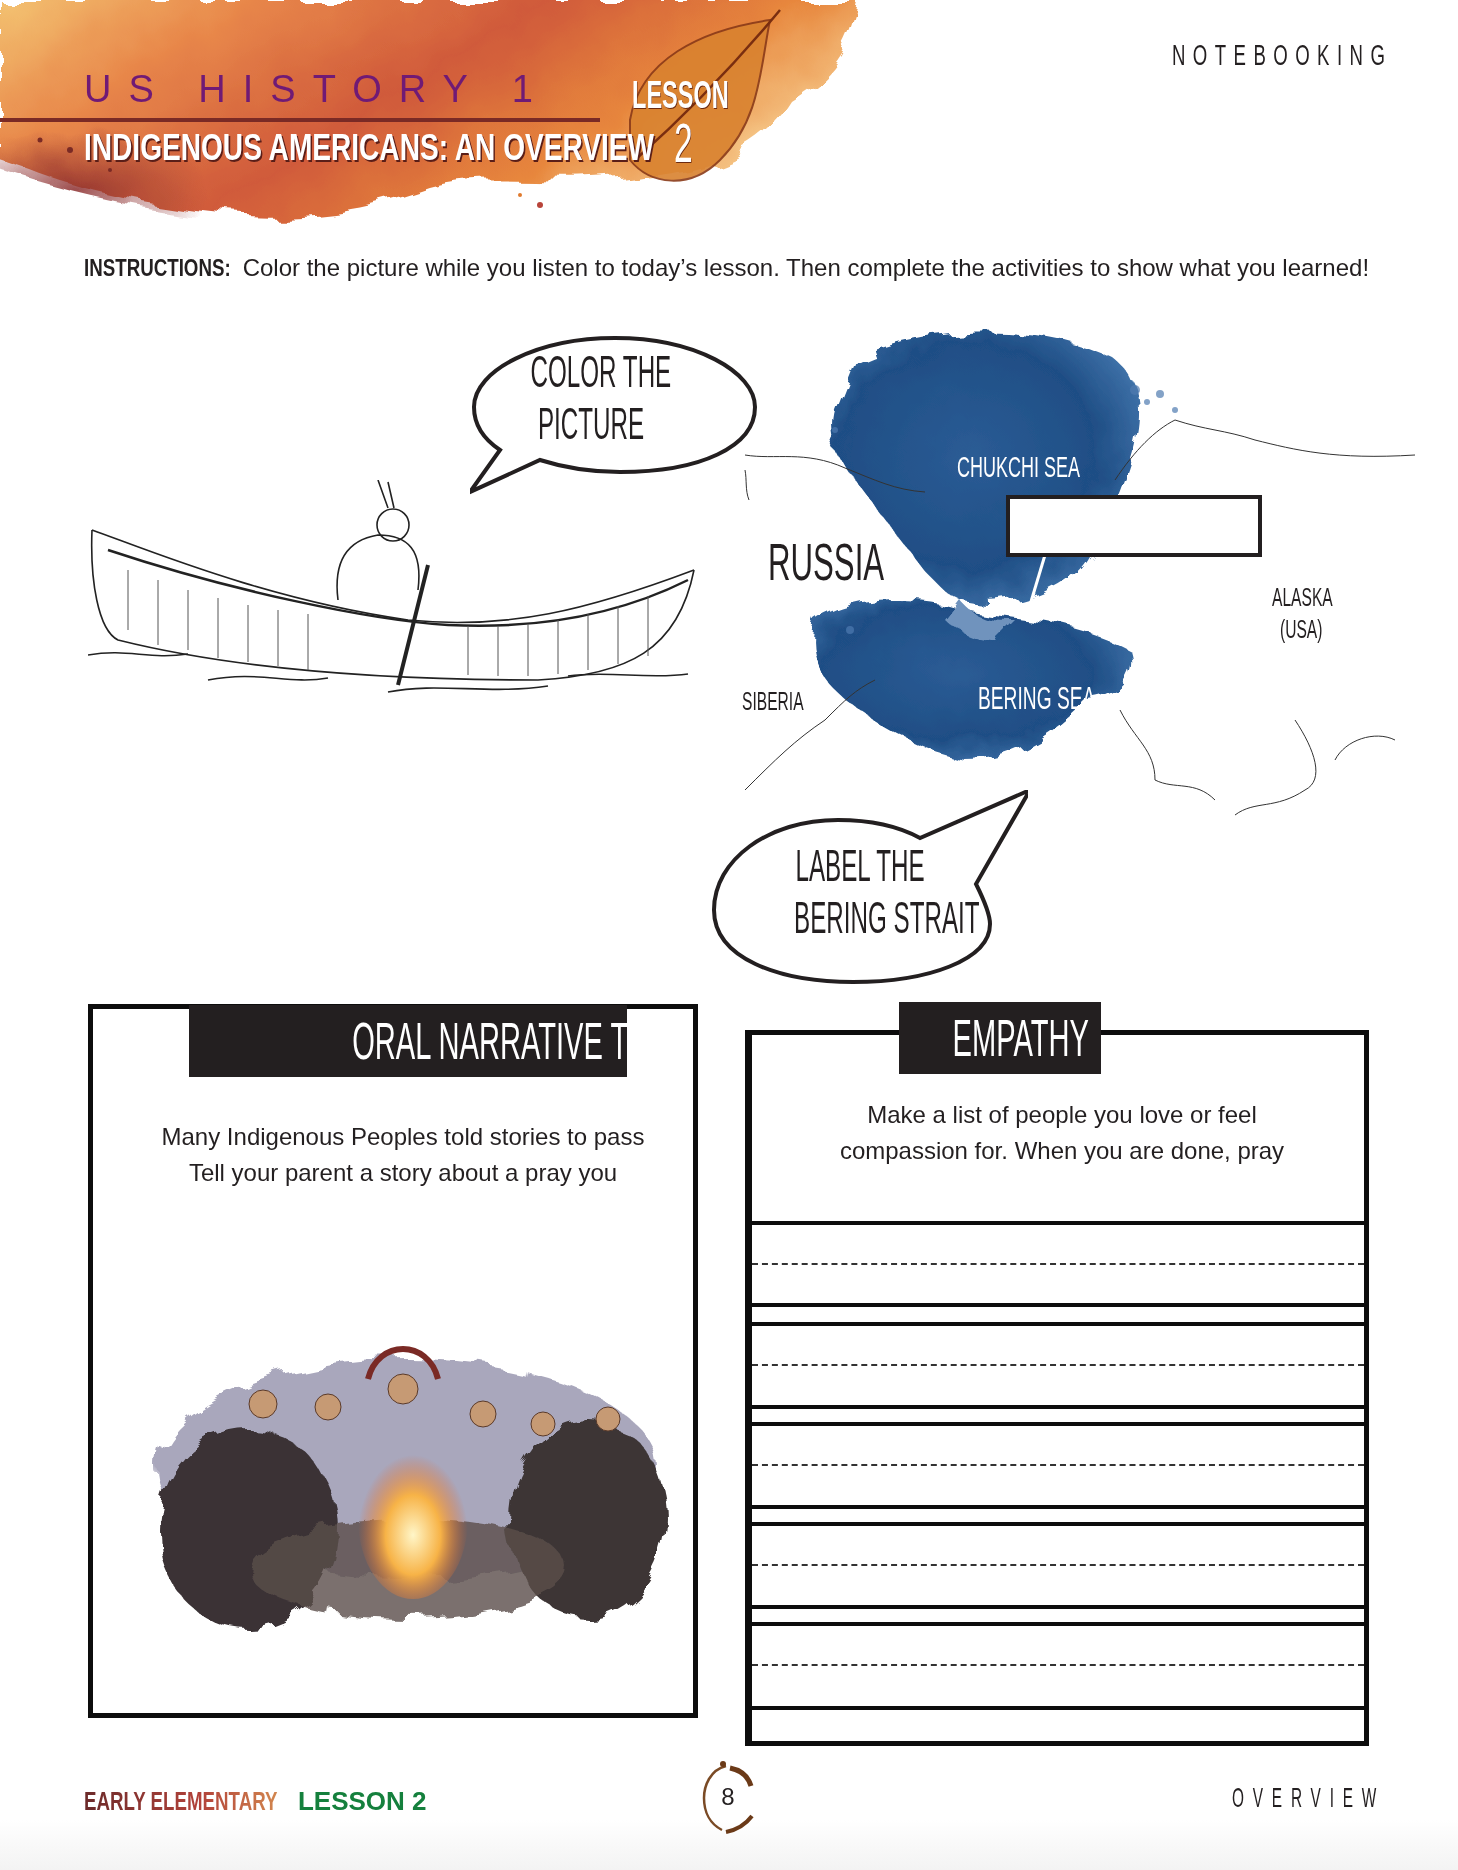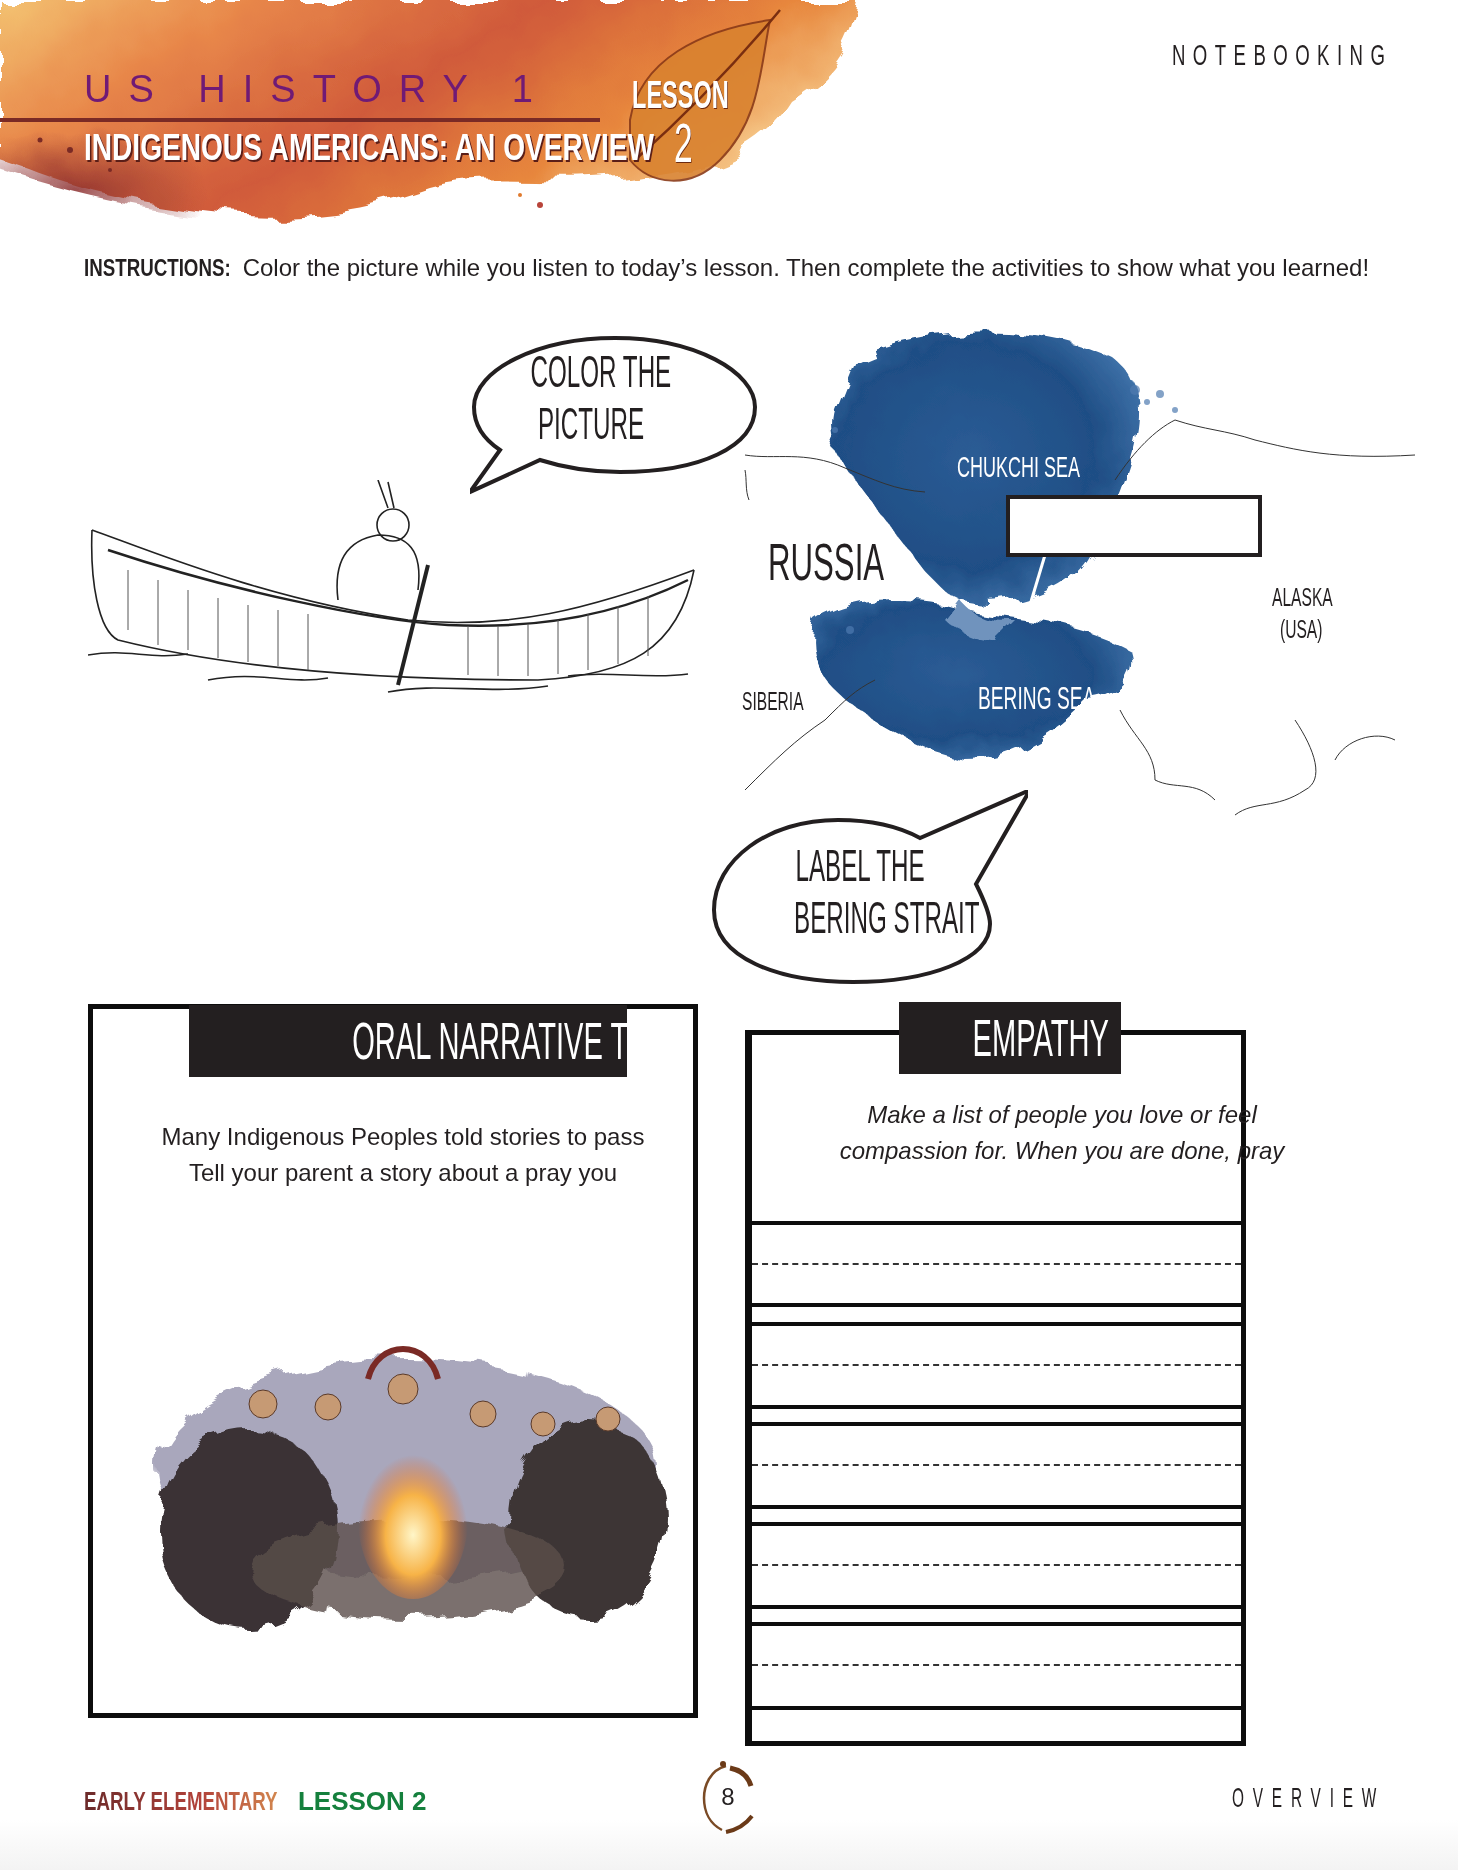--- a/index.html
+++ b/index.html
@@ -208,21 +208,21 @@
         <circle cx="405" cy="105" r="12"></circle>
         <circle cx="470" cy="100" r="12"></circle>
     </g>
     <path d="M230 60 C240 20 290 20 300 60" fill="none" stroke="#7a2a25" stroke-width="6"></path>
   </svg>
 </div>
 <div class="abs banner" style="left:189px;top:1005px;width:438px;height:72px;">
   <span>ORAL NARRATIVE TRADITION</span>
 </div>
 
-<div class="abs activity-box" style="left:745px;top:1030px;width:501px;height:716px;border-left-width:7px;font-style:italic;">
+<div class="abs activity-box" style="left:745px;top:1030px;width:624px;height:716px;border-left-width:7px;">
   <div class="abs box-text" style="left:20px;top:62px;width:580px;">
     <div>Make a list of people you love or feel</div>
     <div>compassion for. When you are done, pray</div>
   </div>
 
   <div class="abs" style="left:0;top:186px;width:100%;height:100px;">
     <div class="abs line-row solid" style="top:0;"></div>
     <div class="abs line-row dashed" style="top:42px;"></div>
     <div class="abs line-row solid" style="top:82px;"></div>
   </div>
@@ -240,21 +240,21 @@
     <div class="abs line-row solid" style="top:0;"></div>
     <div class="abs line-row dashed" style="top:42px;"></div>
     <div class="abs line-row solid" style="top:83px;"></div>
   </div>
   <div class="abs" style="left:0;top:587px;width:100%;height:100px;">
     <div class="abs line-row solid" style="top:0;"></div>
     <div class="abs line-row dashed" style="top:42px;"></div>
     <div class="abs line-row solid" style="top:84px;"></div>
   </div>
 </div>
-<div class="abs banner" style="left:899px;top:1002px;width:202px;height:72px;padding-left:20px;">
+<div class="abs banner" style="left:899px;top:1002px;width:202px;height:72px;">
   <span>EMPATHY</span>
 </div>
 
 <div class="abs bottom-fade"></div>
 <div class="abs footer-left">
   <span class="grade">EARLY ELEMENTARY</span>
   <span class="lesson">LESSON 2</span>
 </div>
 
 <svg class="abs" style="left:696px;top:1760px;" width="66" height="76">

